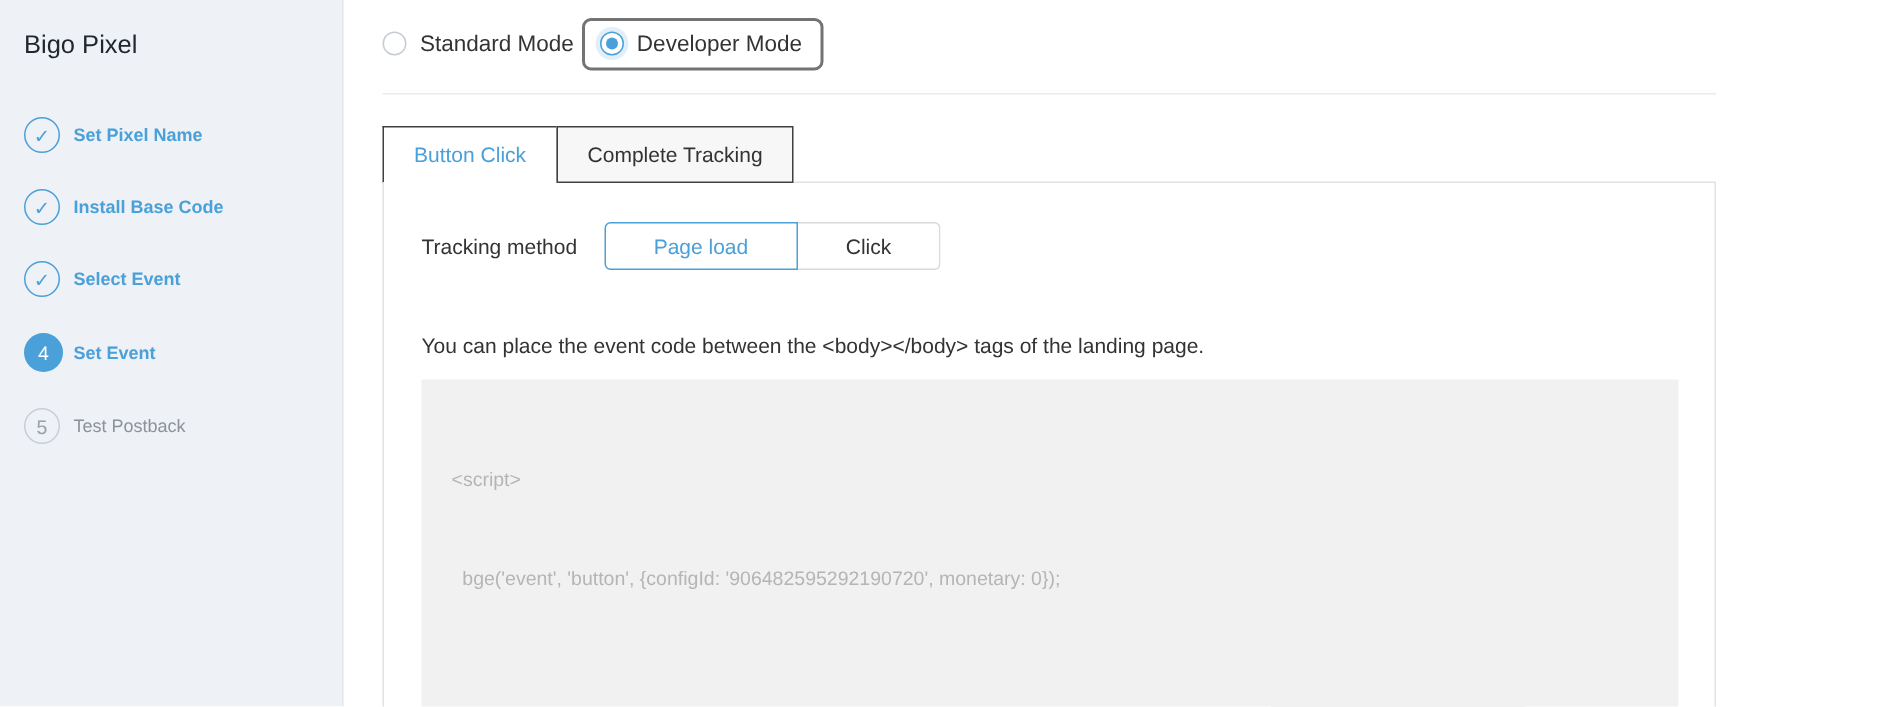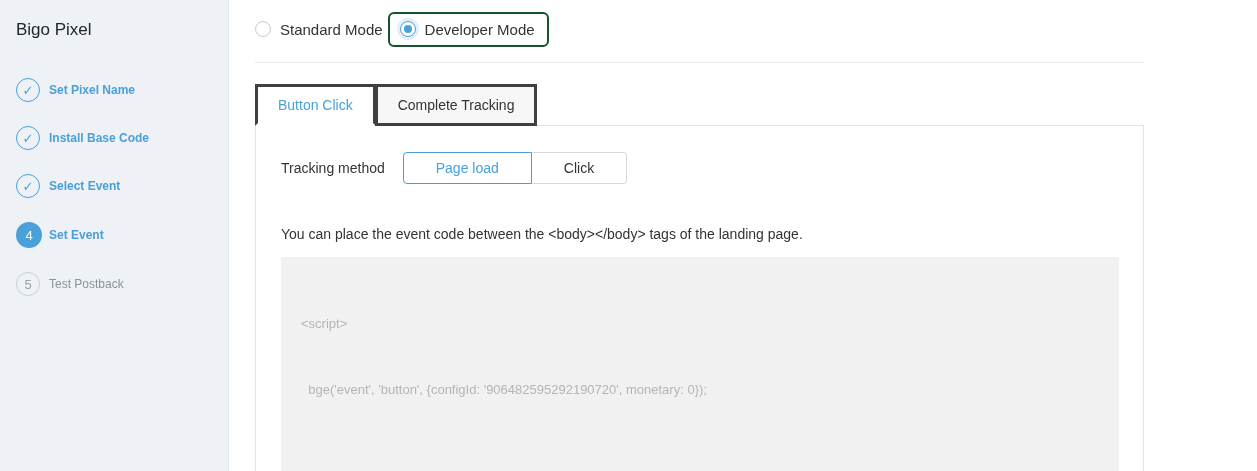--- a/index.html
+++ b/index.html
@@ -48,34 +48,34 @@
     display: inline-flex; align-items: center; justify-content: center;
   }
   .radio-circle.selected {
     border: 1.5px solid #4aa0d8;
     box-shadow: 0 0 0 3px #e1effa;
   }
   .radio-dot { width: 8px; height: 8px; border-radius: 50%; background: #4aa0d8; }
   .radio-label { margin-left: 9px; font-size: 15px; color: #333; }
   .highlight-box {
     margin-left: 5px;
-    border: 2px solid #14532d; border-radius: 6px;
+    border: 2px solid #737373; border-radius: 6px;
     padding: 7px 12px 7px 10px;
     display: inline-flex; align-items: center;
   }
 
   .divider { height: 1px; background: #e7edef; margin-top: 12px; }
 
   .main-desc { margin-top: 23px; font-size: 14px; color: #333; }
 
   
   .tabs { display: flex; margin-top: 21px; position: relative; z-index: 2; }
   .tab {
     padding: 10px 20px; font-size: 14px; color: #333;
-    background: #f7f7f7; border: 3px solid #404040;
+    background: #f7f7f7; border: 1px solid #404040;
     margin-right: -1px; cursor: pointer;
     margin-bottom: -1px;
   }
   .tab.active { background: #fff; color: #4aa0d8; border-bottom-color: #fff; }
 
   .panel {
     border: 1px solid #e2e2e2;
     padding: 26px 24px 26px 25px;
     min-height: 280px;
   }

